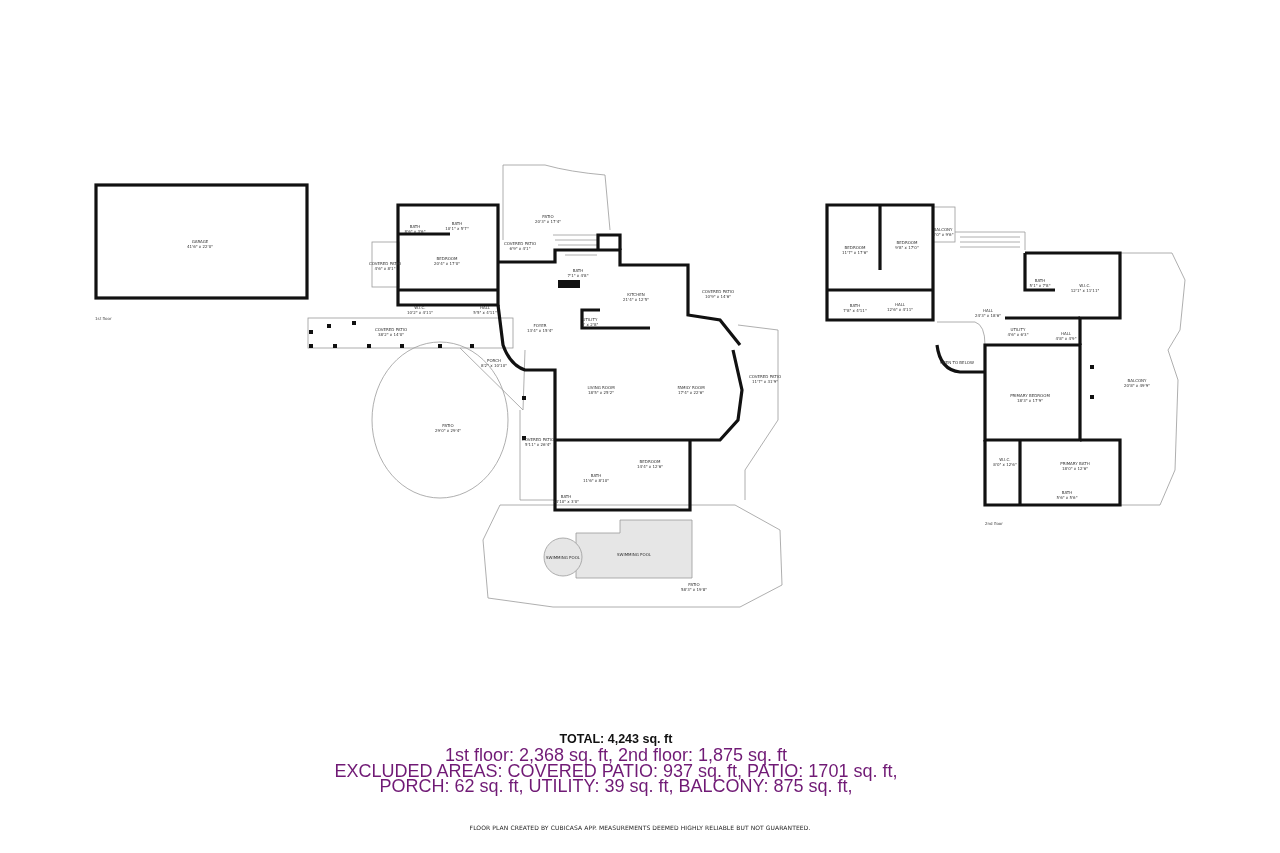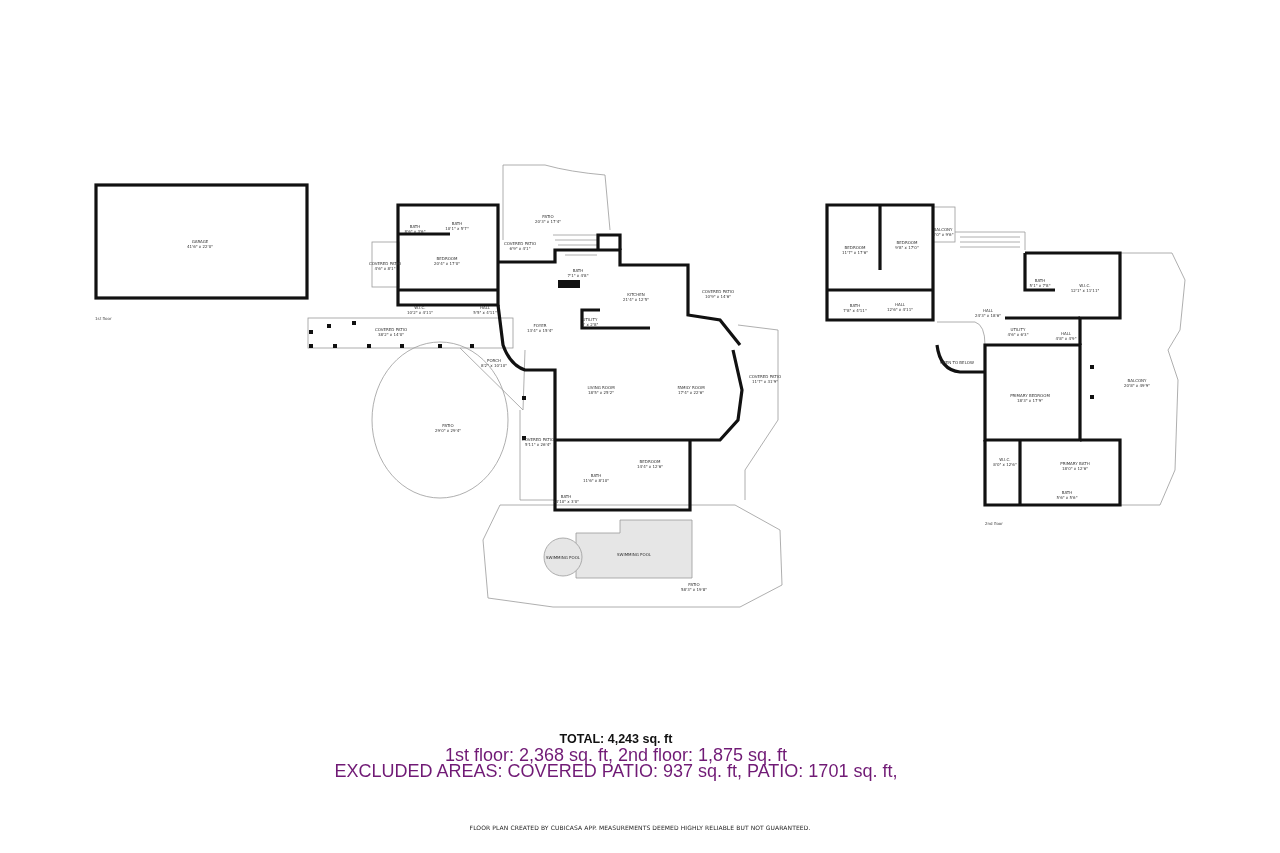--- a/index.html
+++ b/index.html
@@ -267,14 +267,15 @@
       <span class="n">BATH</span>
       <span class="d">5'6" x 5'6"</span>
     </div>
   <div class="floor-tag" style="left:985px;top:521px">2nd floor</div>
 </div>
 
 <div id="summary">
   <div class="total">TOTAL: 4,243 sq. ft</div>
   <div class="line">1st floor: 2,368 sq. ft, 2nd floor: 1,875 sq. ft</div>
   <div class="line">EXCLUDED AREAS:  COVERED PATIO: 937 sq. ft, PATIO: 1701 sq. ft,</div>
+  <div class="line">PORCH: 62 sq. ft, UTILITY: 39 sq. ft, BALCONY: 875 sq. ft,</div>
 </div>
 <div id="credit">FLOOR PLAN CREATED BY CUBICASA APP. MEASUREMENTS DEEMED HIGHLY RELIABLE BUT NOT GUARANTEED.</div>
 
 </body></html>

